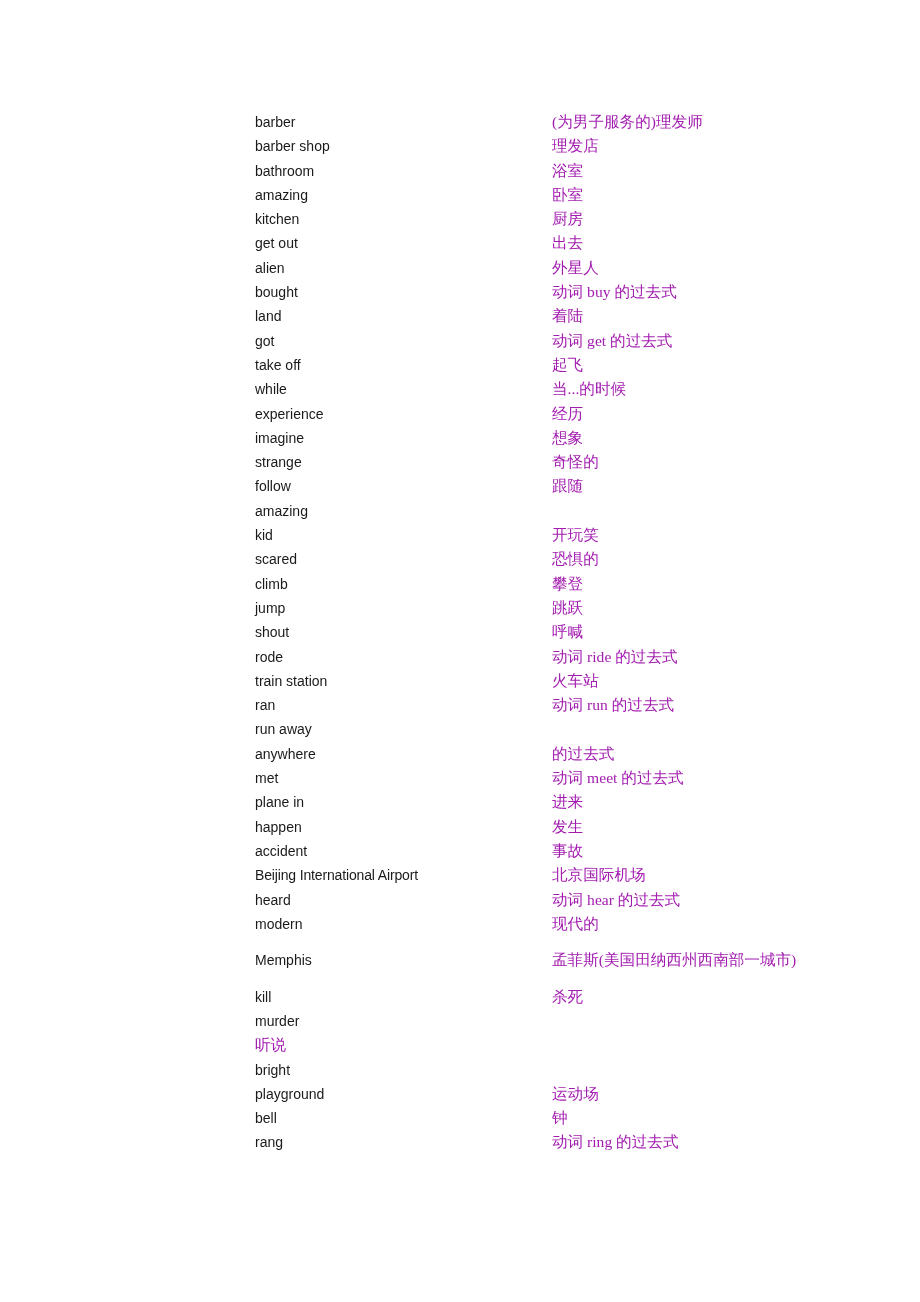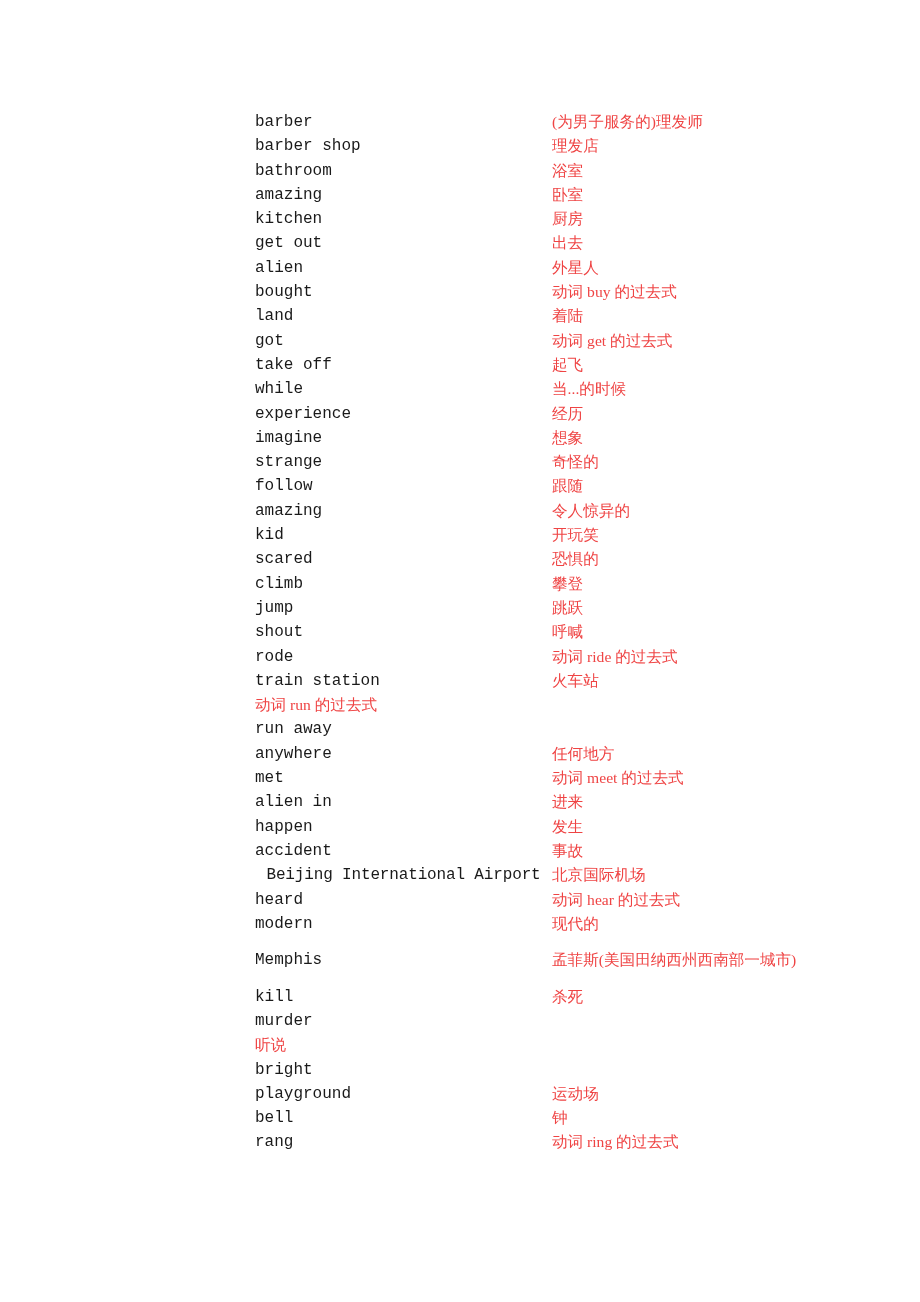--- a/index.html
+++ b/index.html
@@ -29,42 +29,41 @@
     min-height: 24.3px;
   }
 
   .vocab-row.tall {
     min-height: 48.6px;
   }
 
   .term {
     width: 297px;
     flex: 0 0 297px;
-    font-family: Liberation Mono, monospace;
-    font-size: 16px;
+    font-family: Liberation Sans, sans-serif;
+    font-size: 14px;
     line-height: 24.3px;
     letter-spacing: 0px;
     color: #1a1a1a;
     white-space: nowrap;
   }
 
   
   .vocab-row.wide .term {
     letter-spacing: -0.15px;
-    text-align: center;
   }
 
   .gloss {
     flex: 1 1 auto;
     width: 272px;
     max-width: 272px;
     font-family: "Liberation Serif", "DejaVu Serif", serif;
     font-size: 15.6px;
     line-height: 24.3px;
-    color: #ef4444;
+    color: #a21caf;
     word-break: break-all;
     overflow-wrap: anywhere;
   }
 
   .gloss.two-line {
     line-height: 24.3px;
   }
 </style>
 </head>
 <body>
@@ -129,21 +128,20 @@
     <div class="vocab-row">
       <div class="term">strange</div>
       <div class="gloss">奇怪的</div>
     </div>
     <div class="vocab-row">
       <div class="term">follow</div>
       <div class="gloss">跟随</div>
     </div>
     <div class="vocab-row">
       <div class="term">amazing</div>
-      <div class="gloss">令人惊异的</div>
     </div>
     <div class="vocab-row">
       <div class="term">kid</div>
       <div class="gloss">开玩笑</div>
     </div>
     <div class="vocab-row">
       <div class="term">scared</div>
       <div class="gloss">恐惧的</div>
     </div>
     <div class="vocab-row">
@@ -160,35 +158,36 @@
     </div>
     <div class="vocab-row">
       <div class="term">rode</div>
       <div class="gloss">动词 ride 的过去式</div>
     </div>
     <div class="vocab-row">
       <div class="term">train station</div>
       <div class="gloss">火车站</div>
     </div>
     <div class="vocab-row">
+      <div class="term">ran</div>
       <div class="gloss">动词 run 的过去式</div>
     </div>
     <div class="vocab-row">
       <div class="term">run away</div>
     </div>
     <div class="vocab-row">
       <div class="term">anywhere</div>
-      <div class="gloss">任何地方</div>
+      <div class="gloss">的过去式</div>
     </div>
     <div class="vocab-row">
       <div class="term">met</div>
       <div class="gloss">动词 meet 的过去式</div>
     </div>
     <div class="vocab-row">
-      <div class="term">alien in</div>
+      <div class="term">plane in</div>
       <div class="gloss">进来</div>
     </div>
     <div class="vocab-row">
       <div class="term">happen</div>
       <div class="gloss">发生</div>
     </div>
     <div class="vocab-row">
       <div class="term">accident</div>
       <div class="gloss">事故</div>
     </div>

